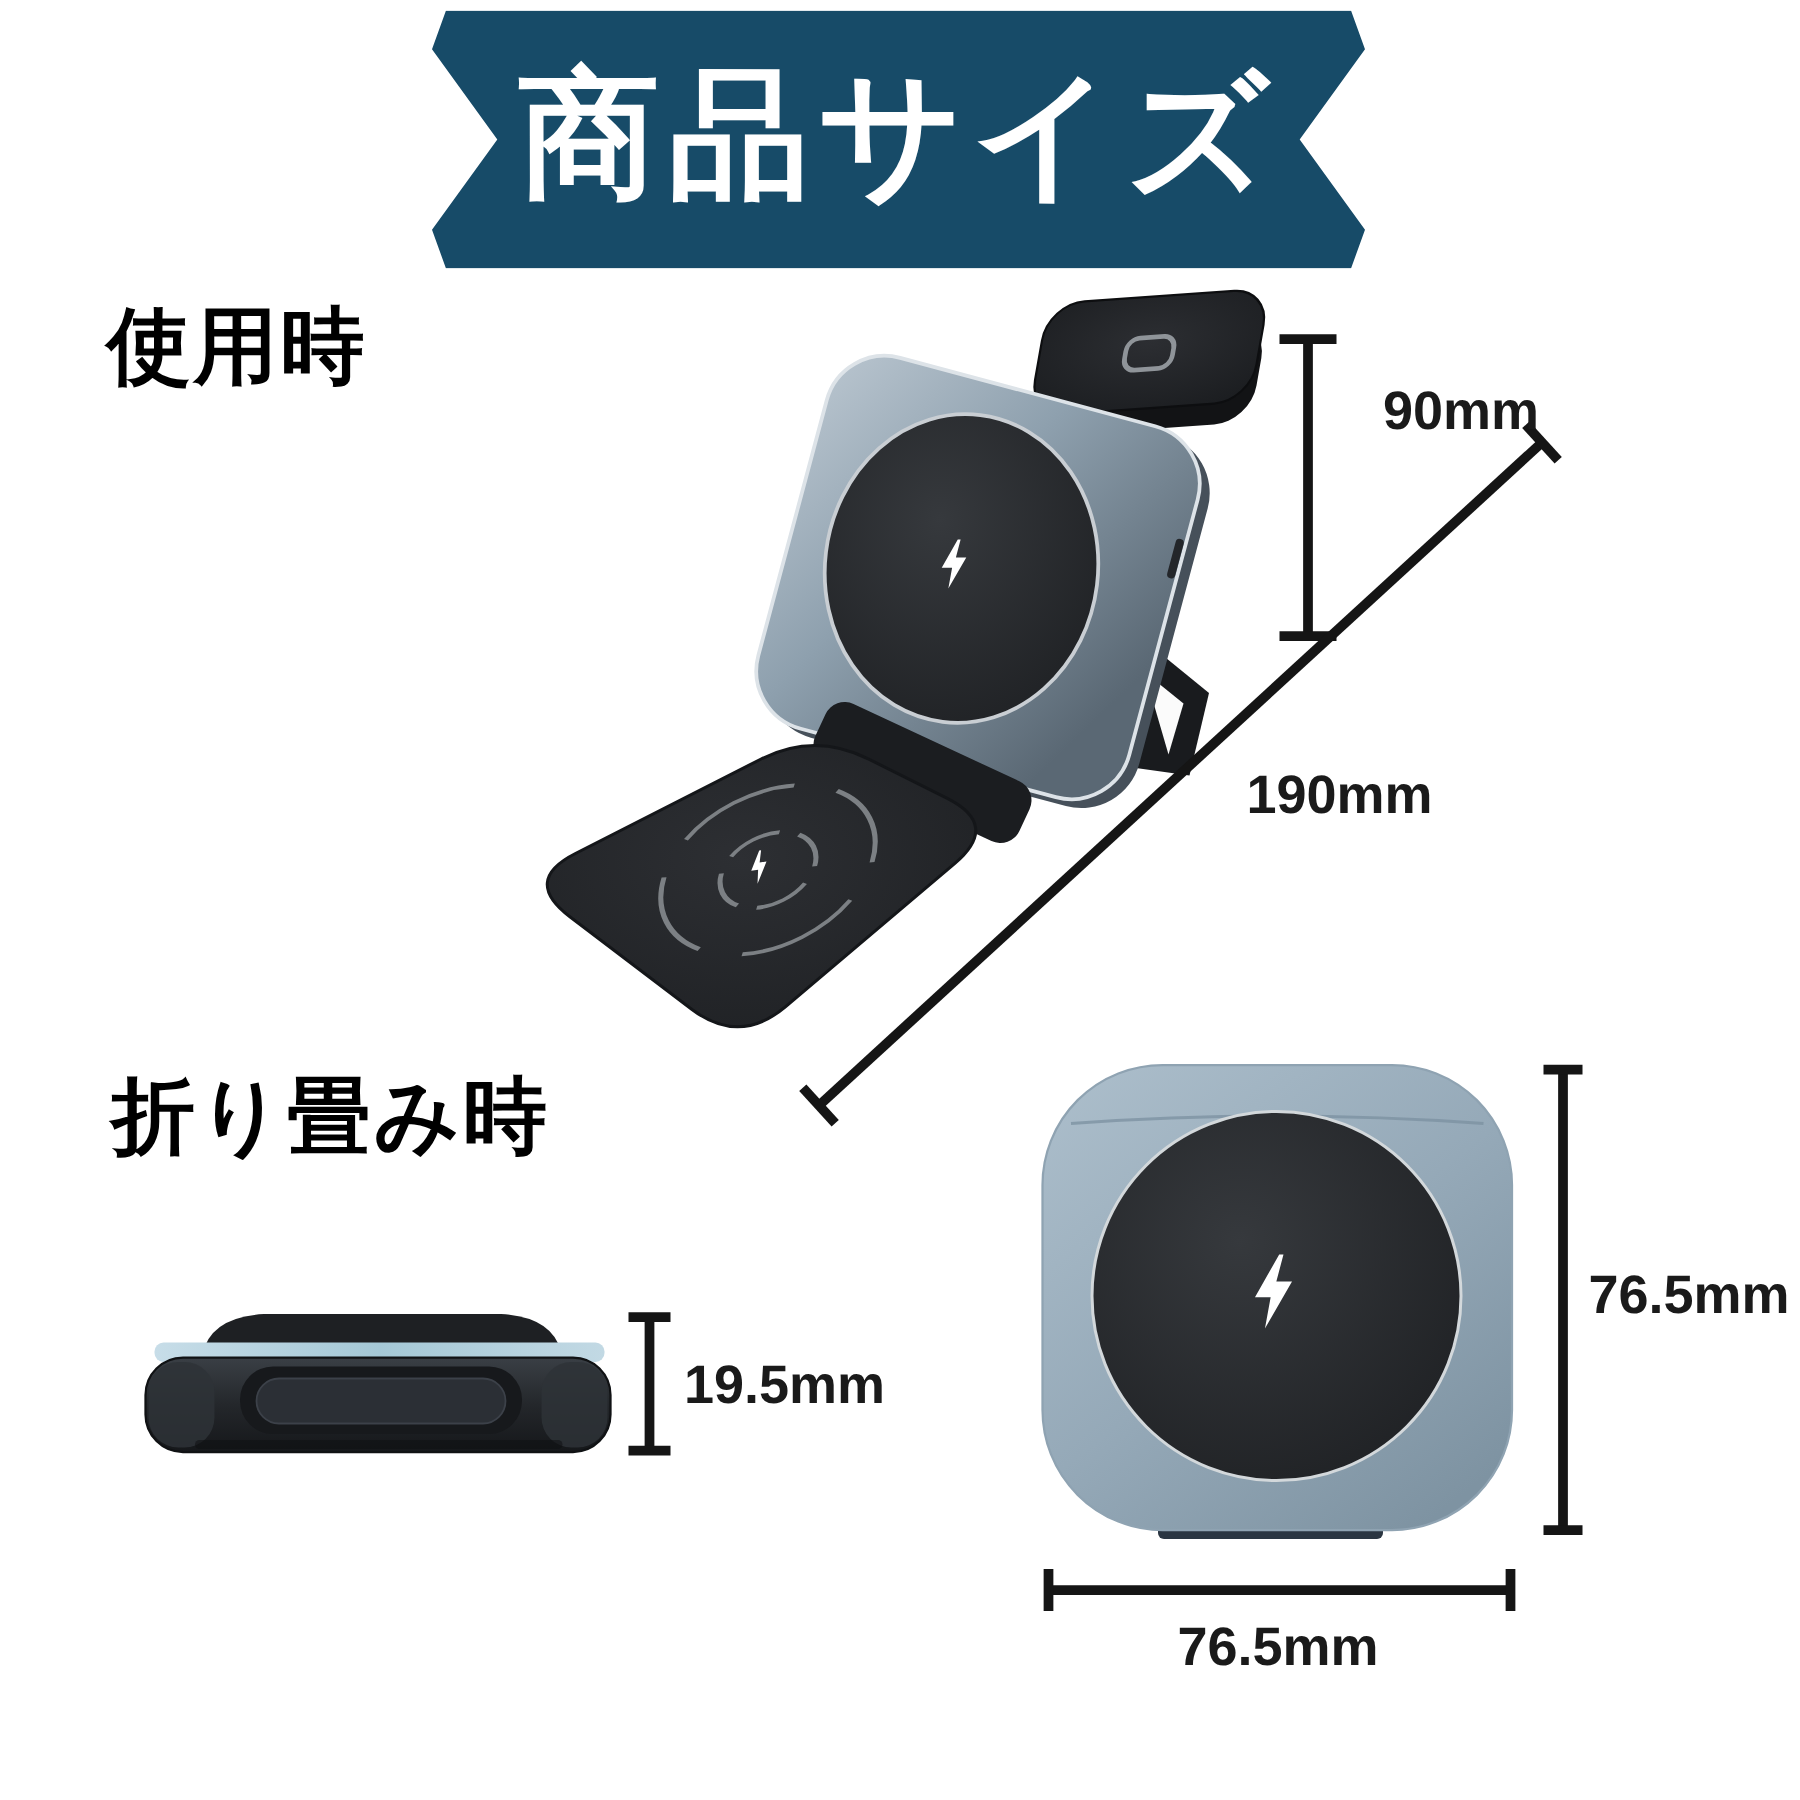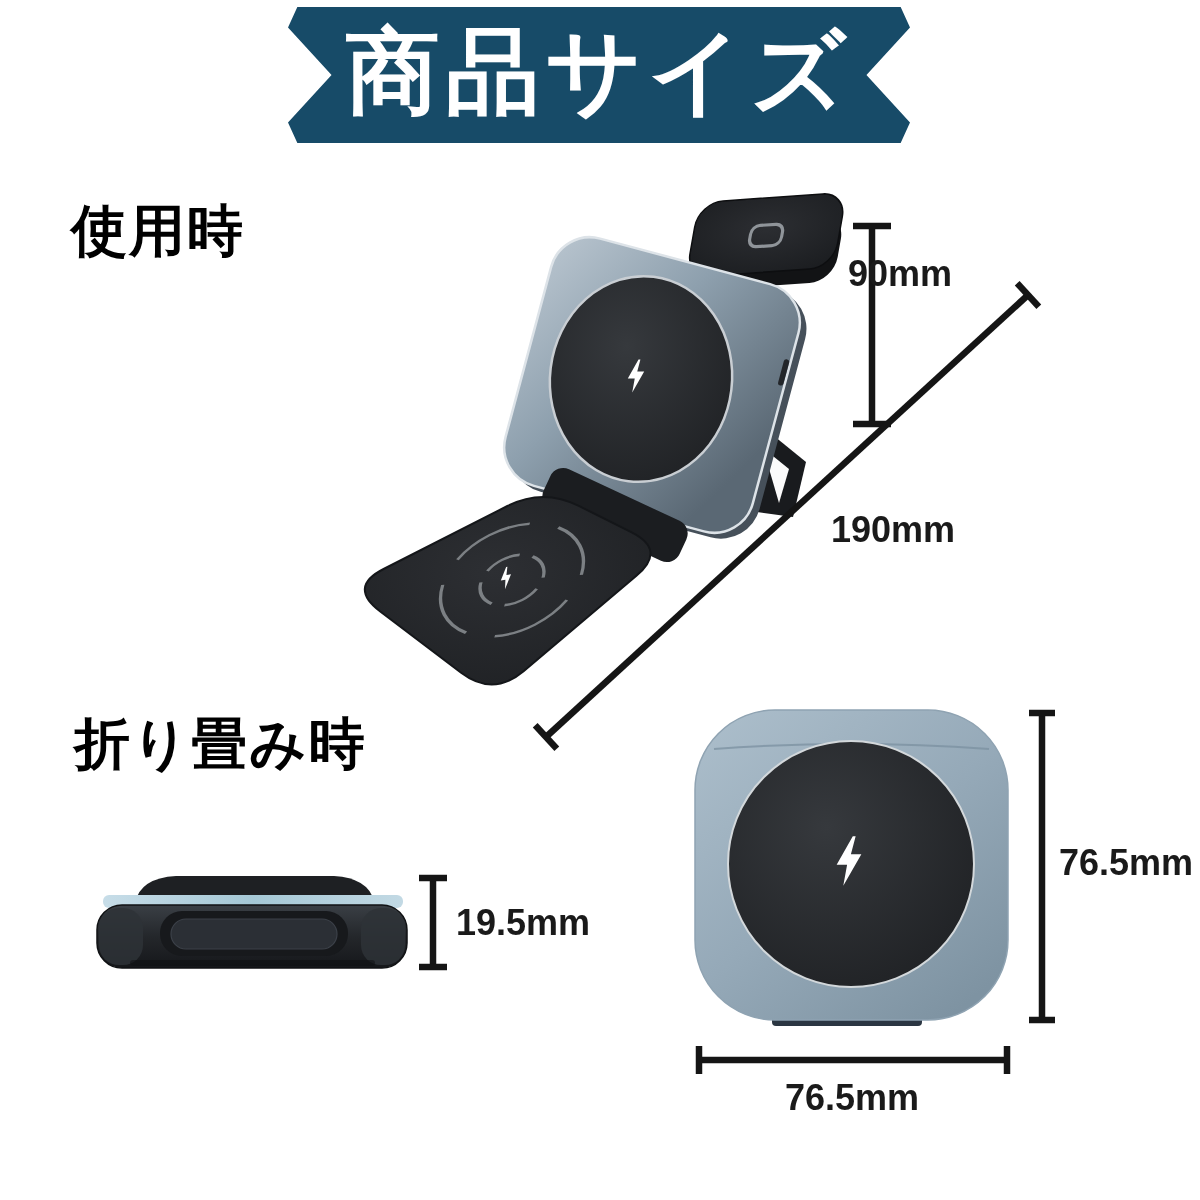--- a/index.html
+++ b/index.html
@@ -3,21 +3,21 @@
 <meta charset="utf-8">
 <style>
   html,body { margin:0; padding:0; background:#ffffff; }
   .stage {
     position:relative; width:1200px; height:1200px;
     background:#ffffff; overflow:hidden;
     font-family:"Liberation Sans", sans-serif;
   }
   
   .banner {
-    position:absolute; left:288px; top:7px; width:622px; height:136px;
+    position:absolute; left:288px; top:7px; width:622px; height:172px;
     background: var(--banner-bg, #174b68);
     color: var(--banner-text, #ffffff);
     display:flex; align-items:center; justify-content:center;
     clip-path: polygon(1.5% 0%, 98.5% 0%, 100% 15%, 93% 50%, 100% 85%, 98.5% 100%,
                        1.5% 100%, 0% 85%, 7% 50%, 0% 15%);
   }
   .banner .banner-text {
     font-size:94px; font-weight:900; letter-spacing:6px; line-height:1;
     padding-bottom:6px; white-space:nowrap;
   }
@@ -26,21 +26,21 @@
     position:absolute; color:var(--heading-text,#000000);
     font-size:56px; font-weight:900; letter-spacing:2px; line-height:1; white-space:nowrap;
   }
   .heading.in-use  { left:71px;  top:203px; }
   .heading.folded  { left:74px;  top:716px; }
   
   .dim-label {
     position:absolute; color:var(--dimension-text,#1a1a1a);
     font-size:36px; font-weight:700; line-height:1; white-space:nowrap;
   }
-  .lbl-90   { left:848px;  top:256px; }
+  .lbl-90   { left:922px;  top:256px; }
   .lbl-190  { left:807px;  top:512px;margin-left:24px; }
   .lbl-195  { left:456px;  top:905px; }
   .lbl-765r { left:1059px; top:845px; }
   .lbl-765b { left:852px;  top:1080px; transform:translateX(-50%); }
   
   .art { position:absolute; left:0; top:0; width:1200px; height:1200px; }
   .dim-line { stroke:var(--dimension-line,#151515); stroke-width:6.5; fill:none; stroke-linecap:butt; }
 </style>
 </head>
 <body>

